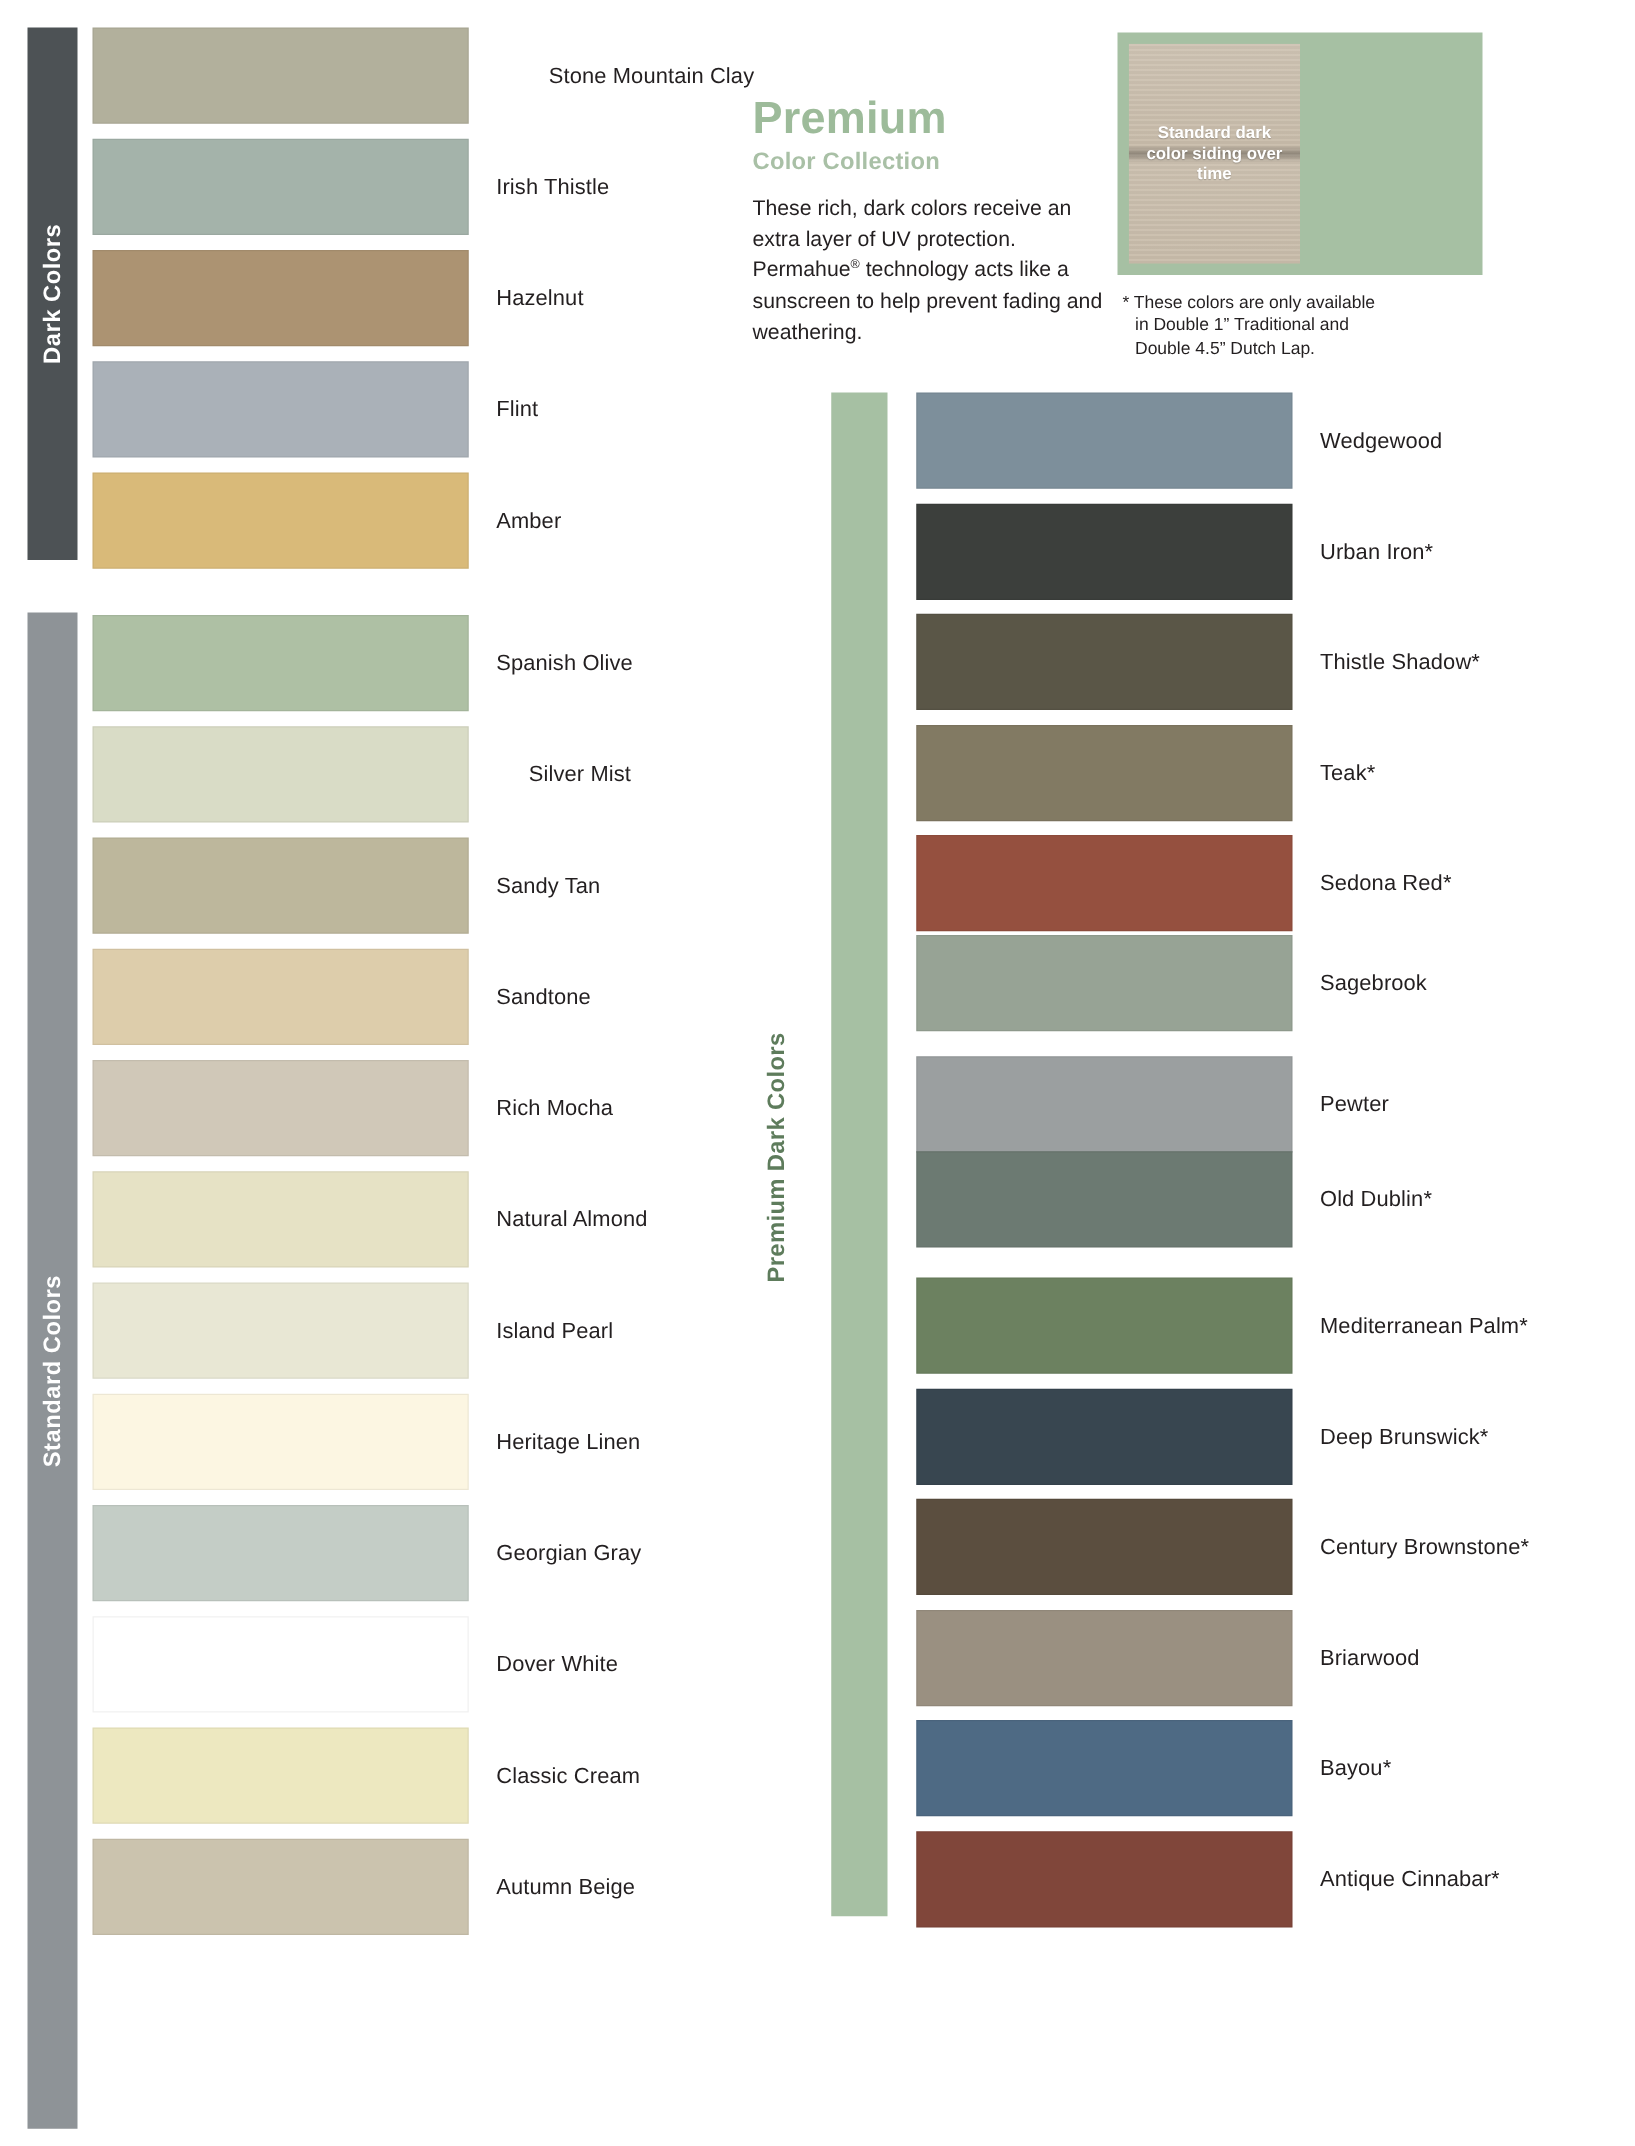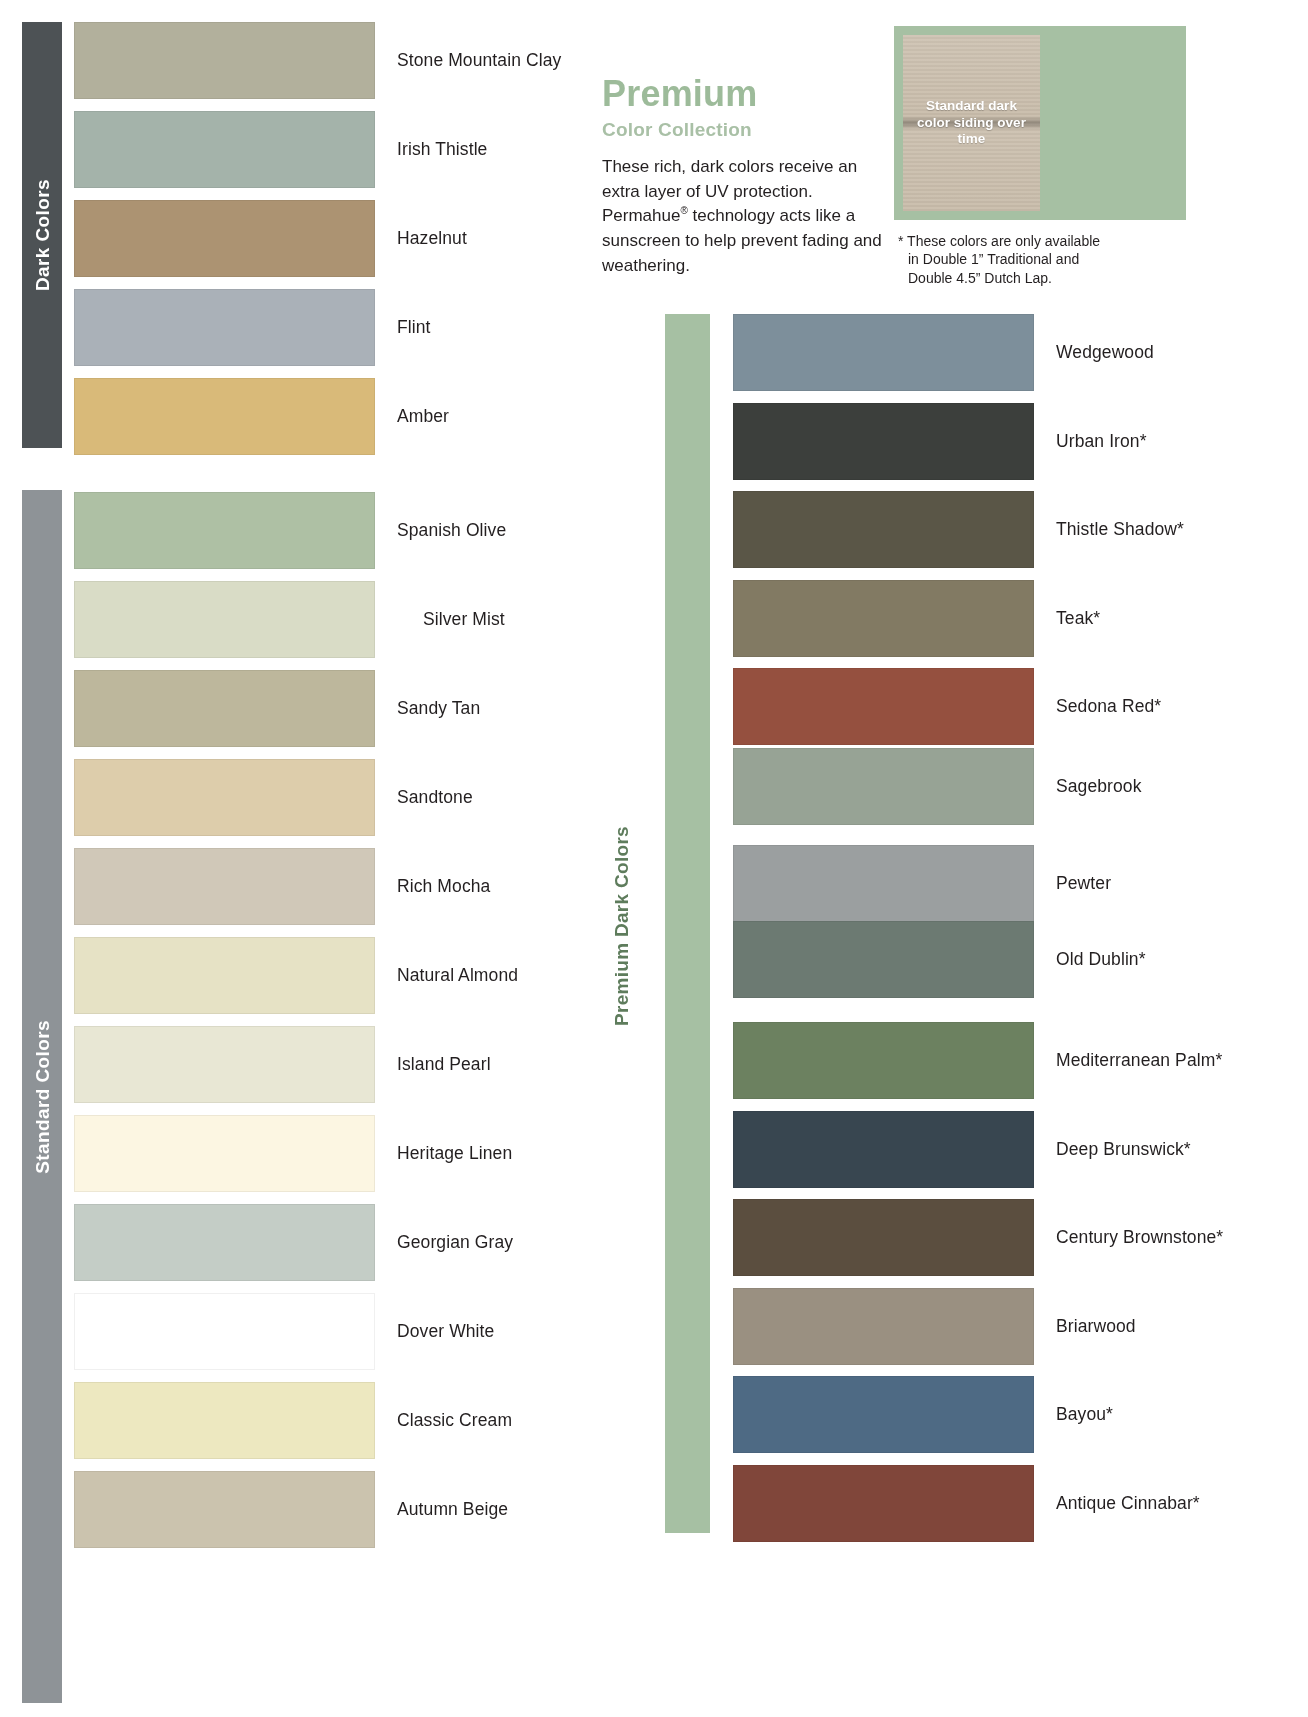--- a/index.html
+++ b/index.html
@@ -208,21 +208,21 @@
 <body>
 
 <div class="side-bar" id="bar-dark">
   <span class="side-bar-label">Dark Colors</span>
 </div>
 <div class="side-bar" id="bar-standard">
   <span class="side-bar-label">Standard Colors</span>
 </div>
 
 <div class="swatch-col" id="col-left">
-    <div class="swatch-row" style="top: 0px;">
+    <div class="swatch-row" style="top: 0px; gap: 42px;">
       <div class="swatch-chip" style="background: rgb(178, 176, 156);"></div>
       <div class="swatch-name">Stone Mountain Clay</div>
     </div>
     <div class="swatch-row" style="top: 89px;">
       <div class="swatch-chip" style="background: rgb(164, 179, 170);"></div>
       <div class="swatch-name">Irish Thistle</div>
     </div>
     <div class="swatch-row" style="top: 178px;">
       <div class="swatch-chip" style="background: rgb(172, 147, 114);"></div>
       <div class="swatch-name">Hazelnut</div>

